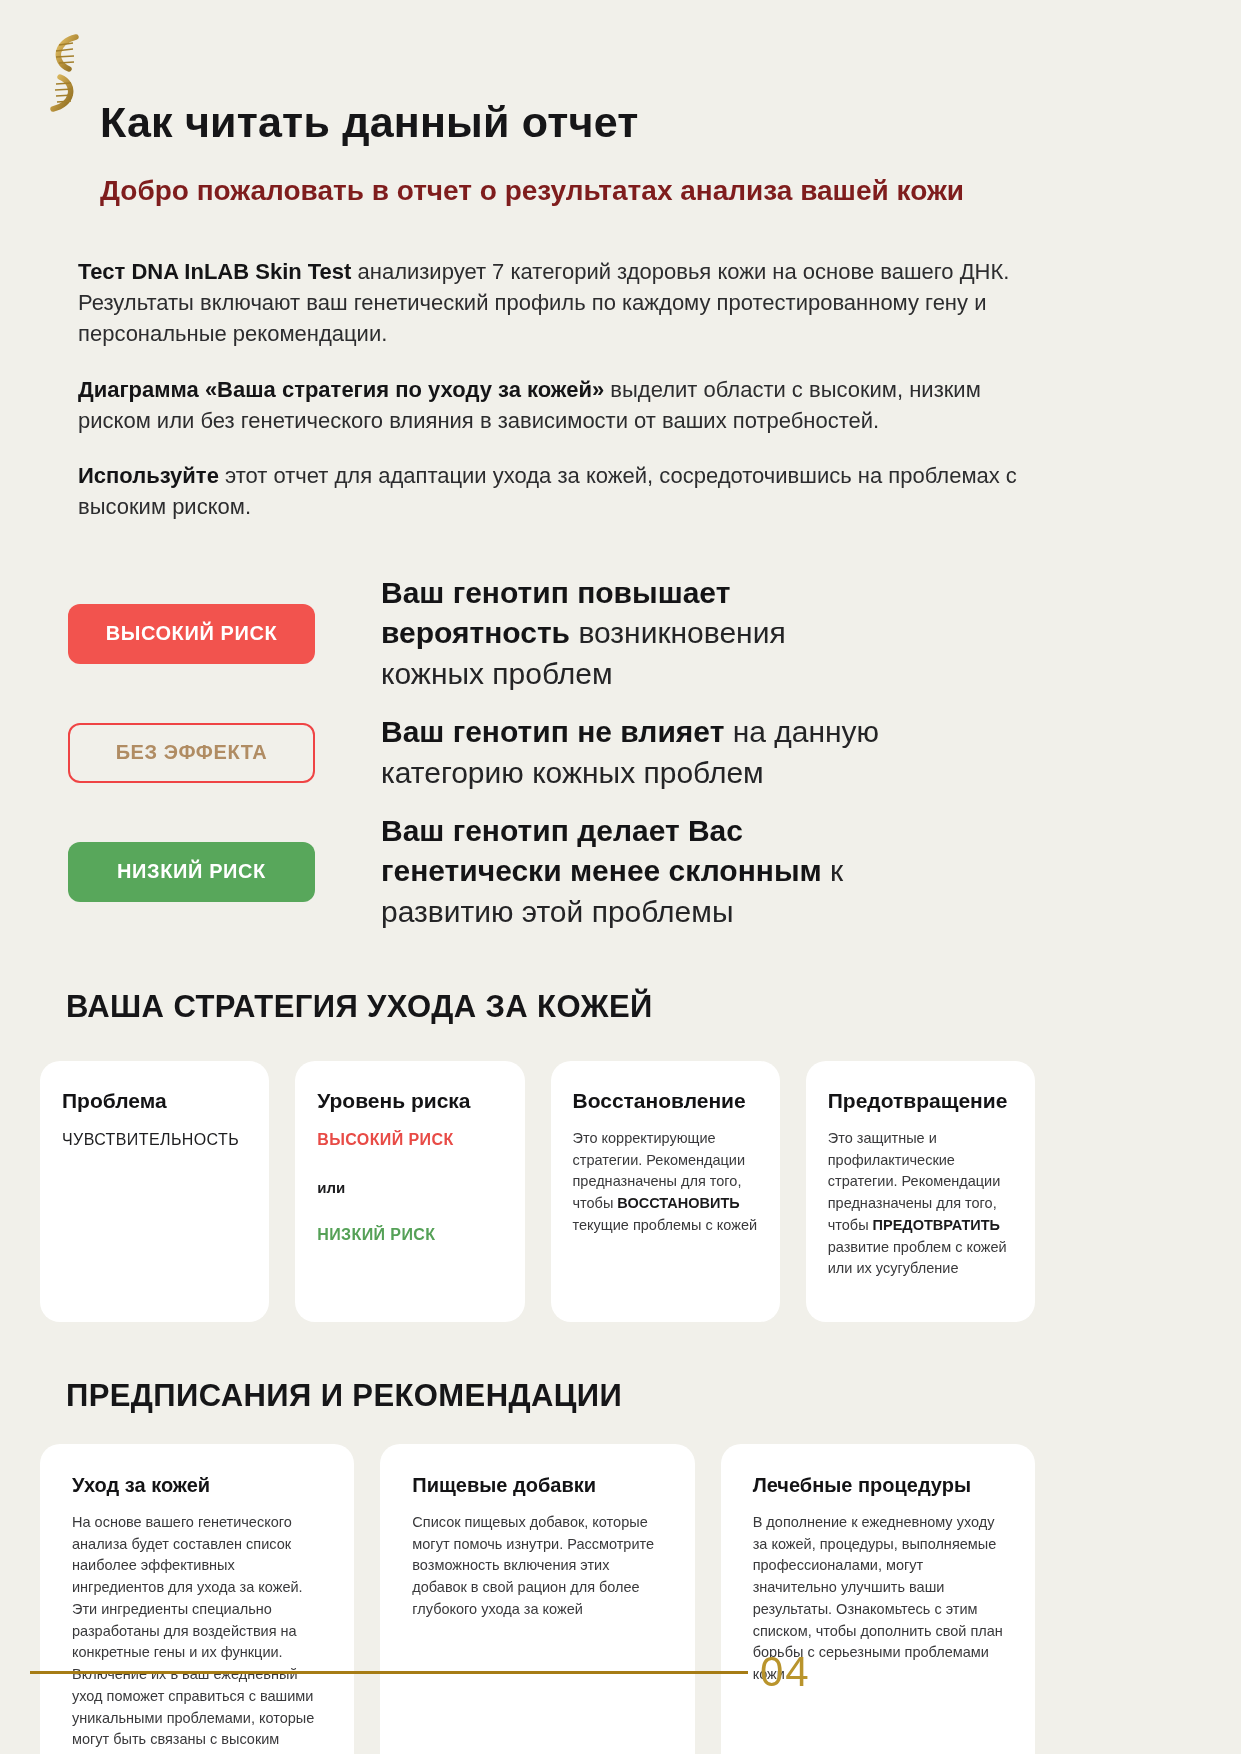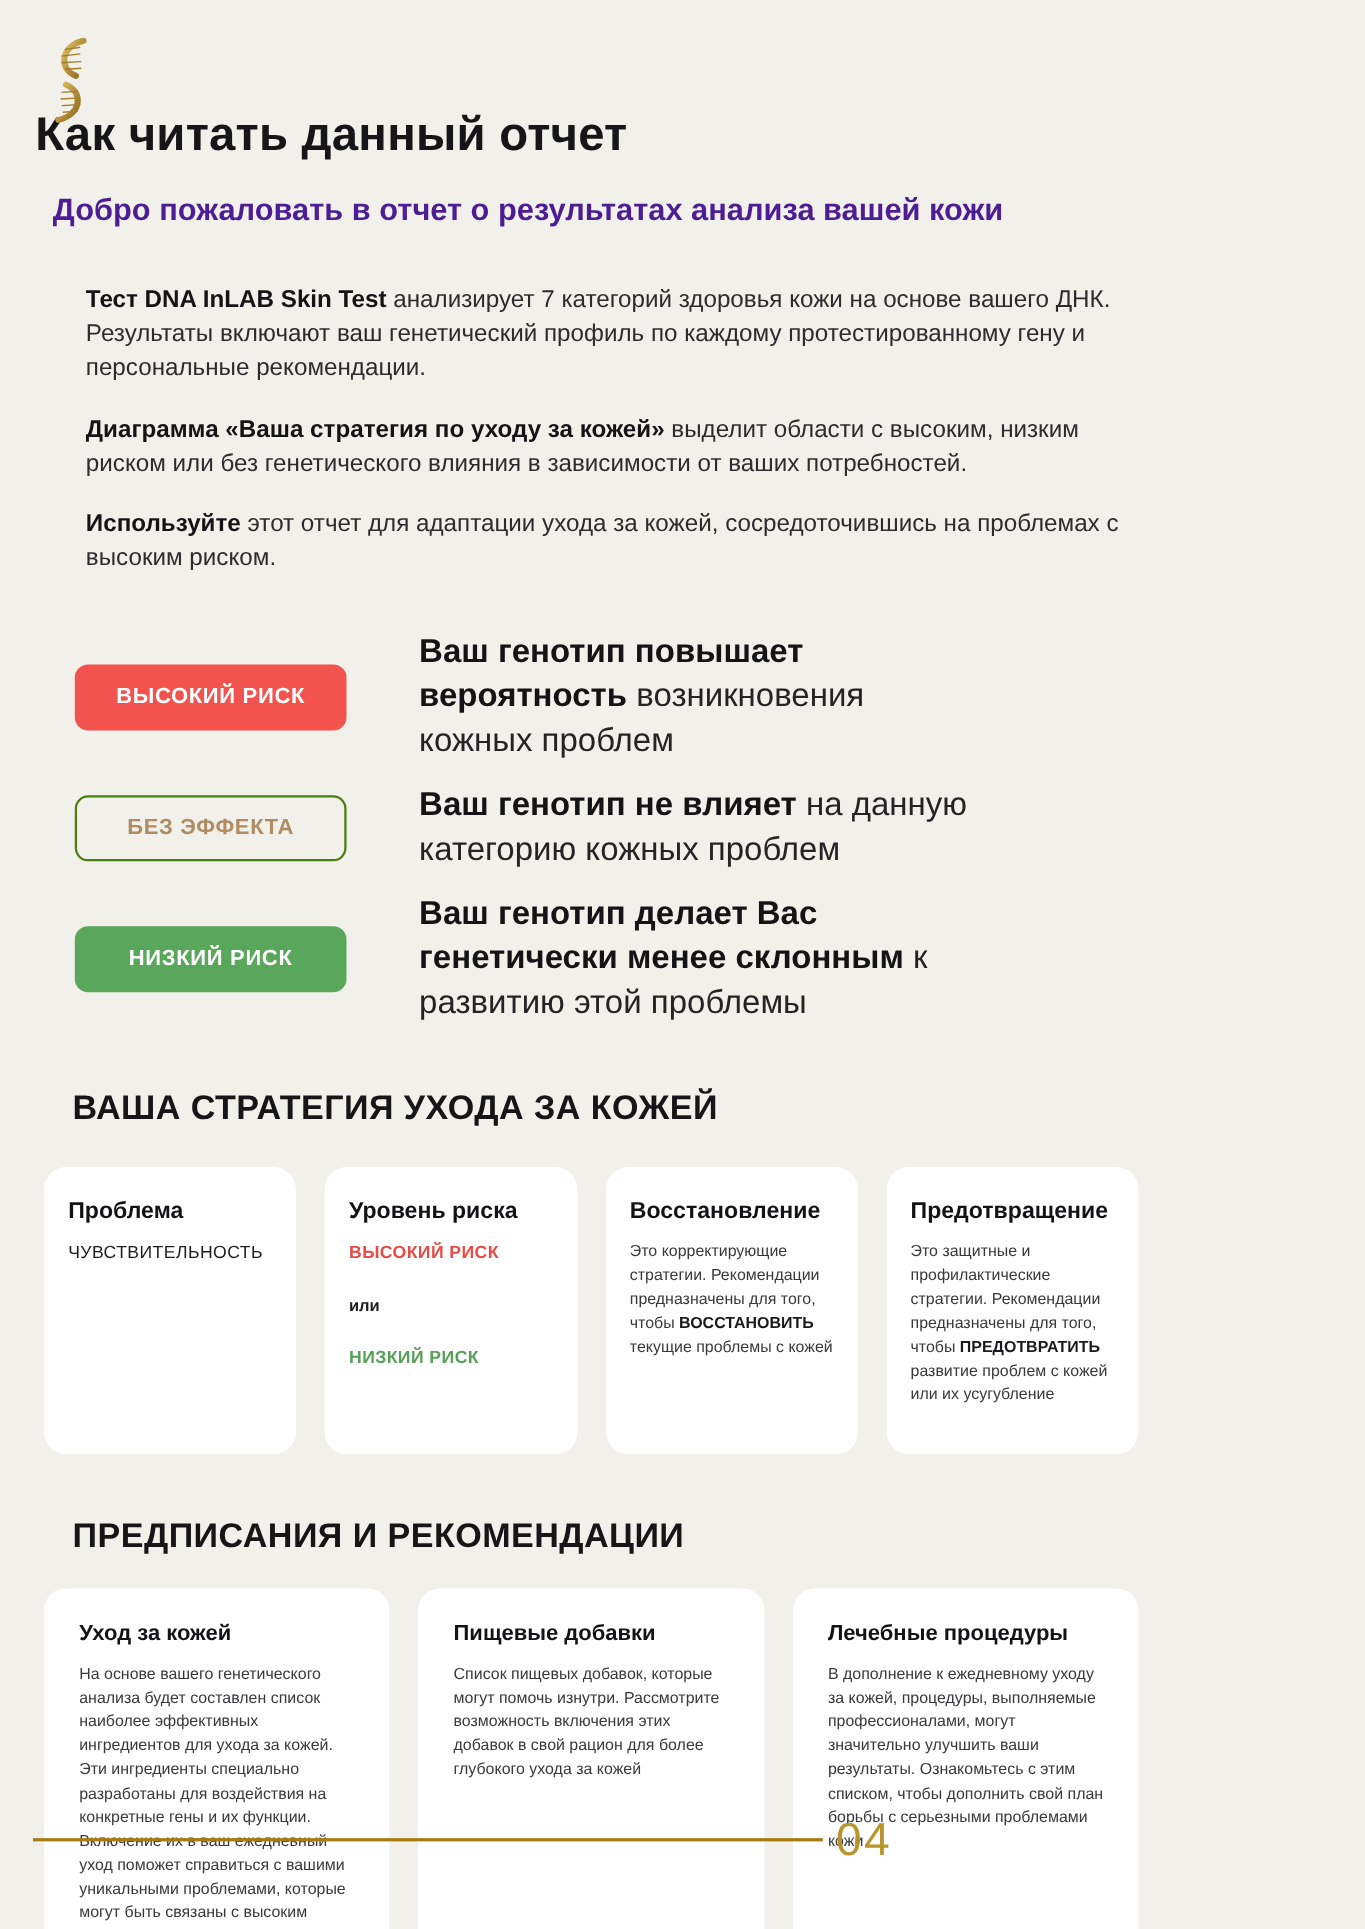--- a/index.html
+++ b/index.html
@@ -6,35 +6,35 @@
   .page{
     position:relative;
     width:1241px;height:1754px;
     margin:0 auto;
     background:#f1f0ea;
     font-family:"Liberation Sans", sans-serif;
     color:#1c1c1e;
     overflow:hidden;
   }
   .logo{position:absolute;left:44px;top:34px;width:42px;height:78px;}
-  .header{padding:98px 0 0 32px;}
+  .header{padding:98px 0 0 100px;}
   .title{font-size:43px;font-weight:800;letter-spacing:0.2px;margin:0;color:#161618;}
-  .subtitle{font-size:28px;font-weight:700;line-height:1.32;margin:26px 0 0 0;max-width:880px;color:#4c1d95;text-align:right;}
+  .subtitle{font-size:28px;font-weight:700;line-height:1.32;margin:26px 0 0 0;max-width:880px;color:#7f1d1d;}
   .intro{margin:46px 0 0 78px;}
   .para{font-size:22px;line-height:1.42;margin:0 0 24px 0;max-width:940px;color:#2c2c2e;}
   .para strong{color:#141416;}
   .legend{margin:50px 0 0 68px;}
   .legend-row{display:flex;align-items:center;margin-bottom:17px;}
   .badge{
     width:247px;height:60px;box-sizing:border-box;border-radius:12px;
     display:flex;align-items:center;justify-content:center;
     font-size:20px;font-weight:800;letter-spacing:0.6px;flex:none;
   }
   .badge-high{background:#f2534e;color:#ffffff;}
-  .badge-none{background:transparent;border:2px solid #4d7c0f;color:#b08c63;}
+  .badge-none{background:transparent;border:2px solid #ef4444;color:#b08c63;}
   .badge-low{background:#58a75b;color:#ffffff;}
   .legend-desc{margin-left:66px;font-size:30px;line-height:1.36;color:#242426;width:500px;}
   .legend-desc strong{color:#141416;}
   .section-heading{font-size:31px;font-weight:700;letter-spacing:0.4px;margin:56px 0 0 66px;color:#161618;}
   .grid{margin-left:40px;width:995px;display:grid;gap:26px;}
   .grid-strategy{margin-top:36px;grid-template-columns:repeat(4,1fr);}
   .grid-rx{margin-top:30px;grid-template-columns:repeat(3,1fr);}
   .card{background:#ffffff;border-radius:20px;padding:28px 22px;box-sizing:border-box;}
   .grid-strategy .card{min-height:261px;}
   .grid-rx .card{min-height:308px;padding:30px 32px;}

